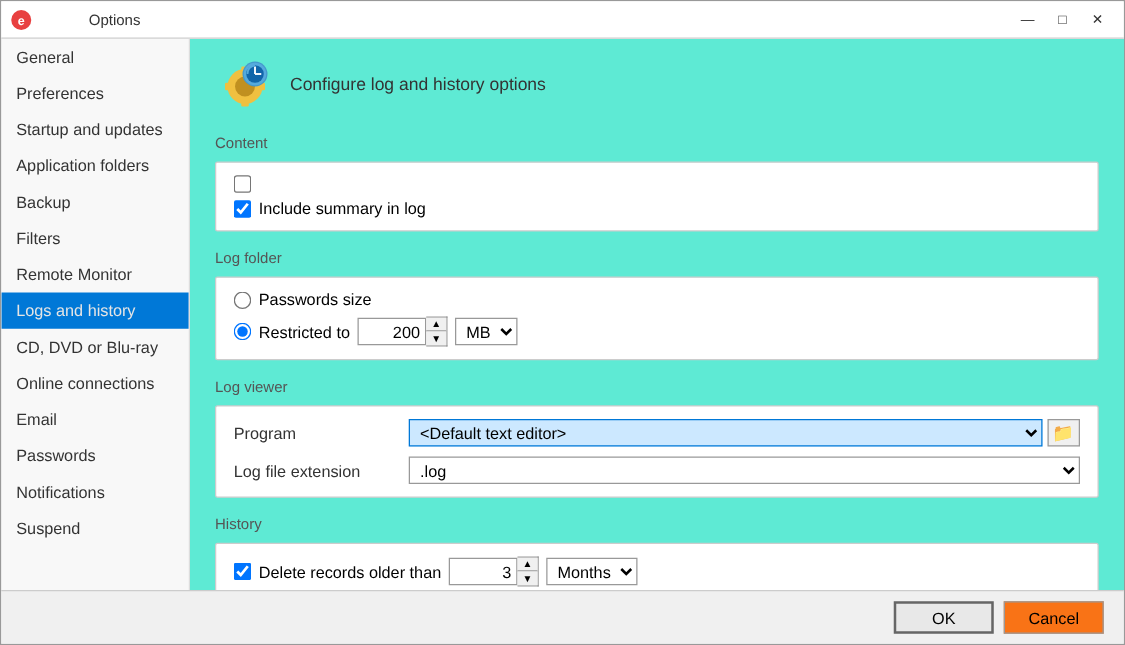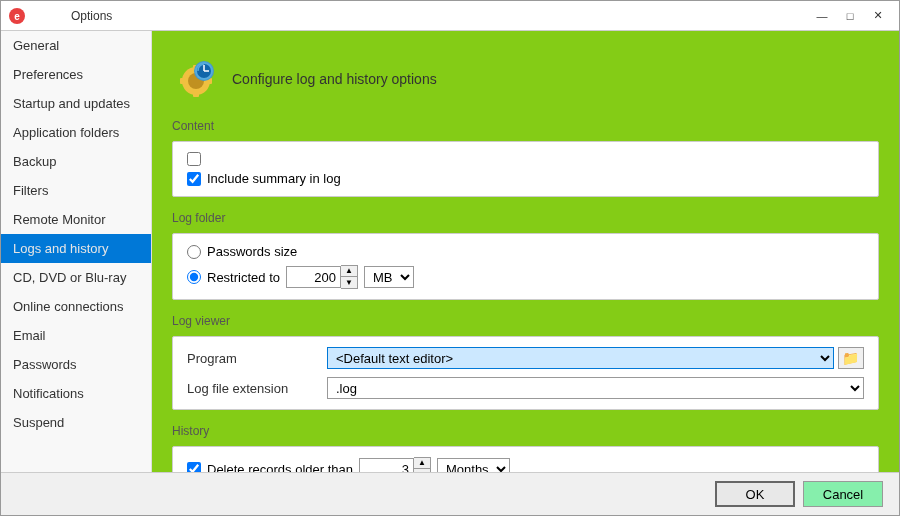--- a/index.html
+++ b/index.html
@@ -89,23 +89,23 @@
       color: #333;
       font-size: 13px;
       user-select: none;
     }
     .sidebar-item.active {
       background: #0078d7;
       color: #e5e5e5;
     }
     .main-panel {
       flex: 1;
-      padding: 24px 20px;
+      padding: 12px 20px;
       overflow-y: auto;
-      background: #84cc16;
+      background: #5eead4;
     }
     .panel-header {
       display: flex;
       align-items: center;
       gap: 12px;
       margin-bottom: 16px;
     }
     .panel-icon {
       width: 48px;
       height: 48px;
@@ -234,21 +234,21 @@
       border-top: 1px solid #ccc;
       padding: 8px 16px;
       display: flex;
       justify-content: flex-end;
       gap: 8px;
       flex-shrink: 0;
     }
     .footer-btn {
       width: 80px;
       height: 26px;
-      background: #86efac;
+      background: #f97316;
       border: 1px solid #999;
       cursor: pointer;
       font-size: 13px;
       display: flex;
       align-items: center;
       justify-content: center;
     }
     .footer-btn.default {
       background: #e8e8e8;
       border: 2px solid #666;

